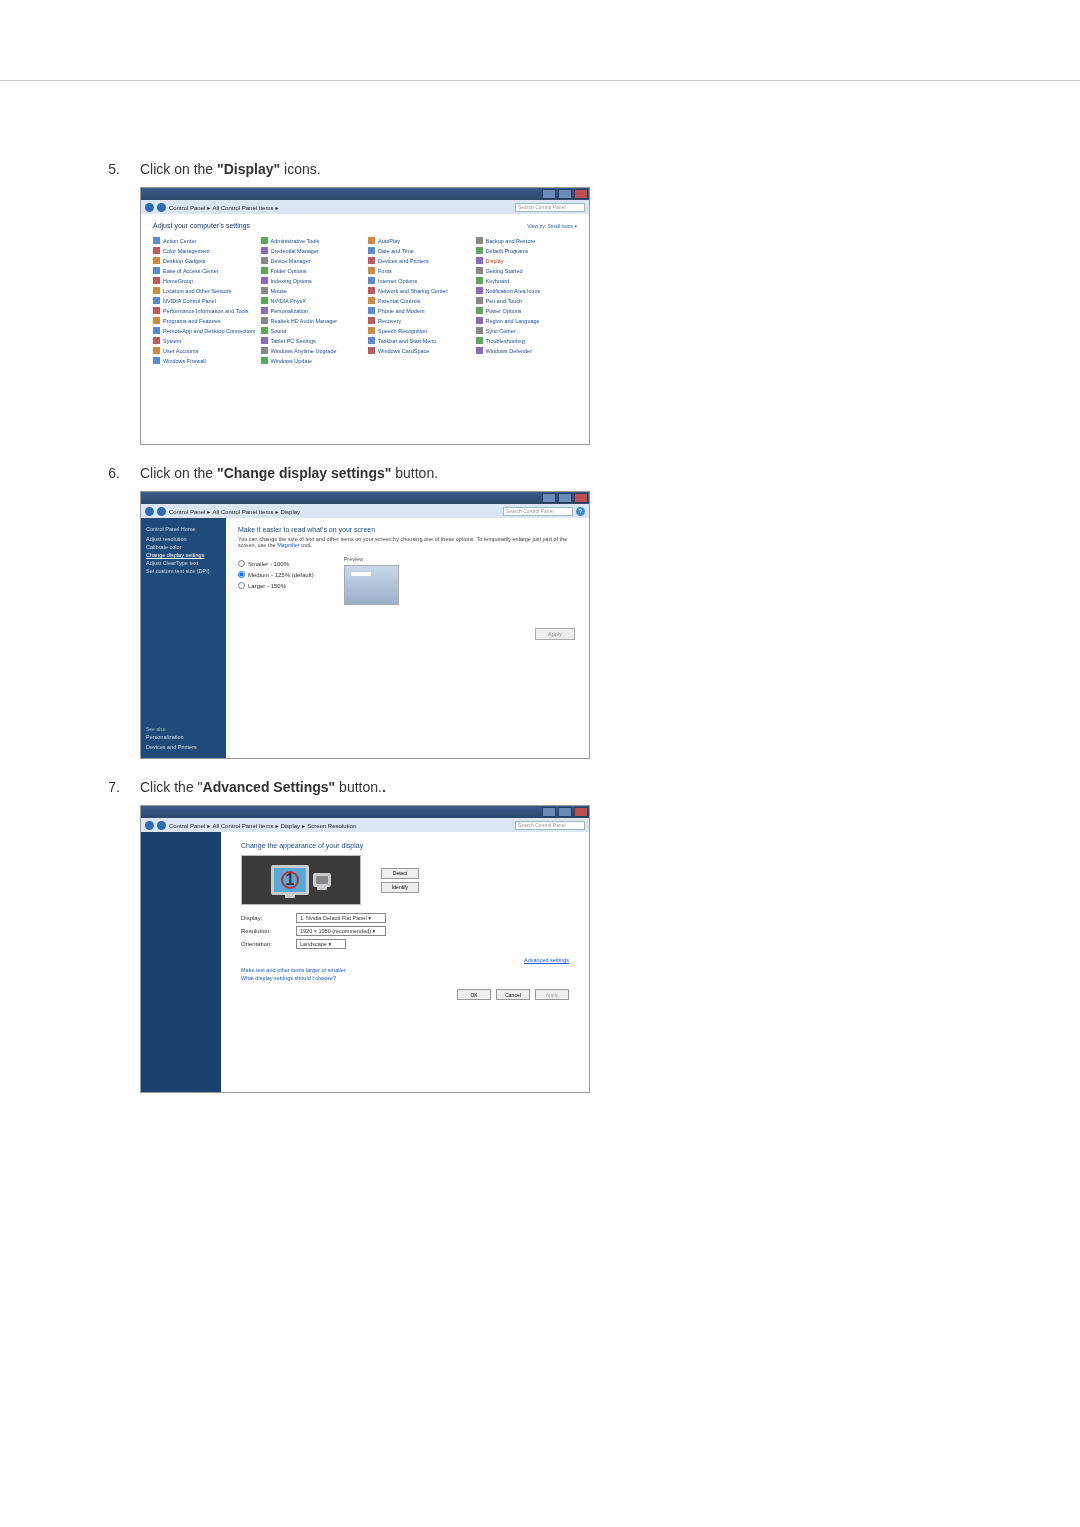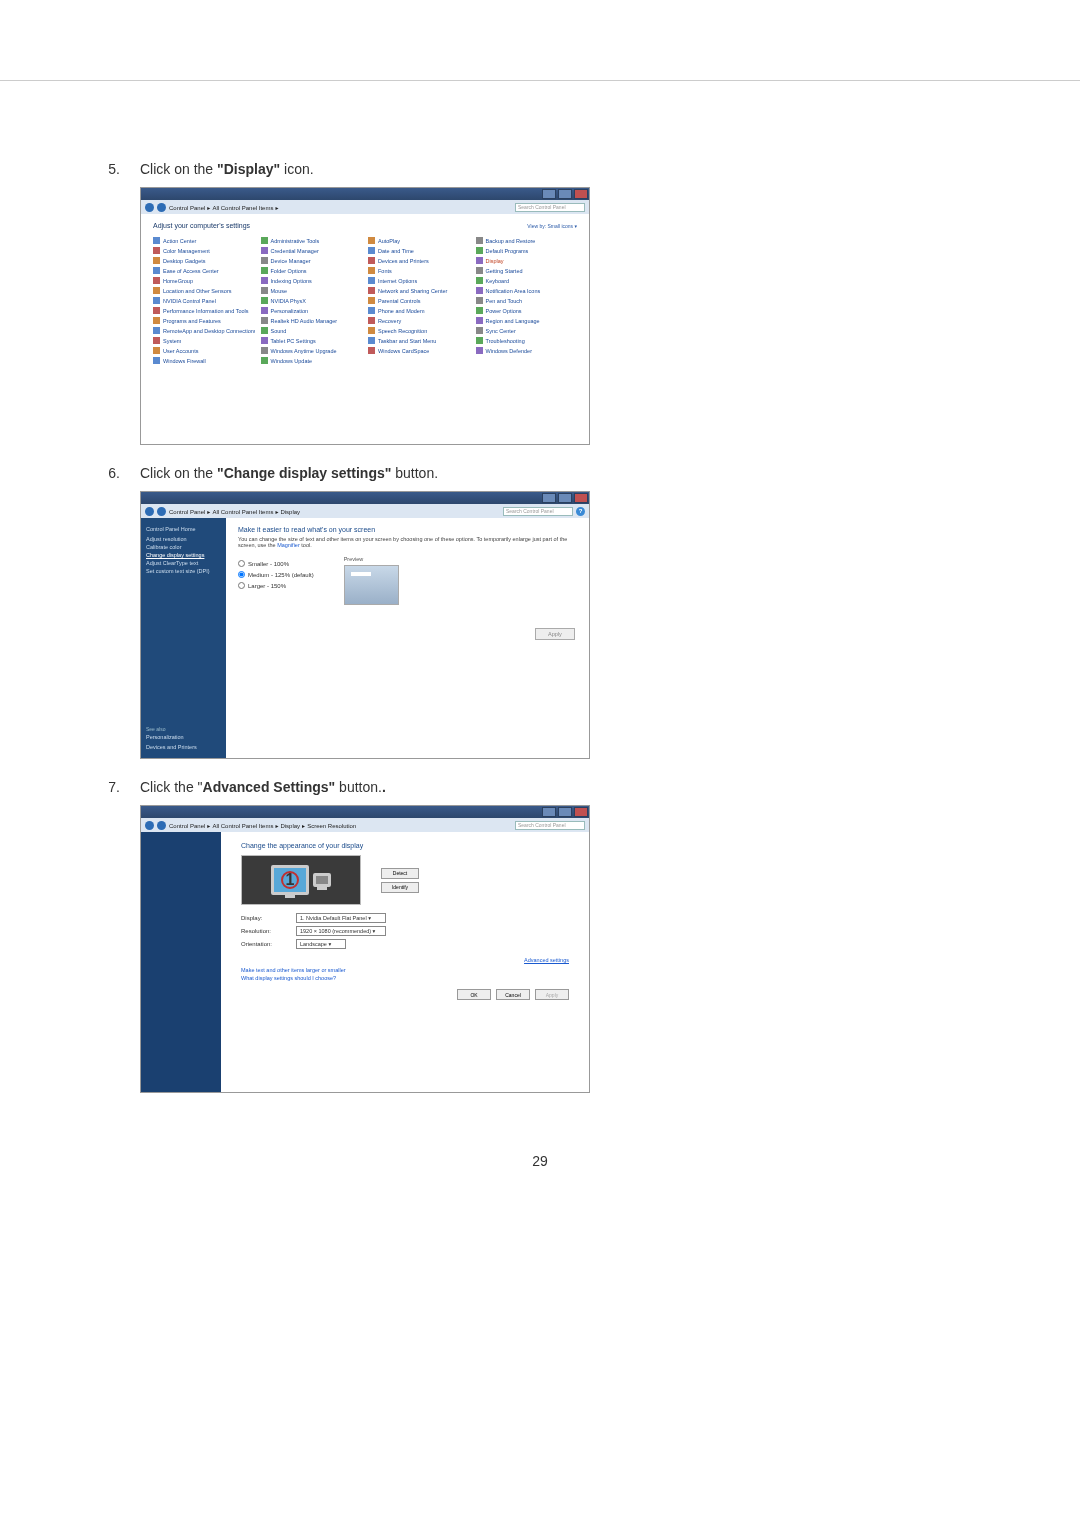--- a/index.html
+++ b/index.html
@@ -84,21 +84,21 @@
 </style>
 </head>
 <body>
 
 <div class="page">
 
   <div class="step">
     <div class="step-row">
       <div class="step-num">5.</div>
       <div class="step-text">
-        <span>Click on the </span><span class="bold">"Display"</span><span> icon.</span>
+        <span>Click on the </span><span class="bold">"Display"</span><span> icons.</span>
       </div>
     </div>
     <div class="screenshot">
       <div class="titlebar">
         <span class="winbtn"></span>
         <span class="winbtn"></span>
         <span class="winbtn close"></span>
       </div>
       <div class="addrbar">
         <span class="navcirc"></span>
@@ -448,14 +448,13 @@
           <div class="sr-footer">
             <div class="sr-btn">OK</div>
             <div class="sr-btn">Cancel</div>
             <div class="sr-btn" style="color:#aaa">Apply</div>
           </div>
         </div>
       </div>
     </div>
   </div>
 
-  <div class="pagenum">29</div>
 </div>
 
 </body></html>

